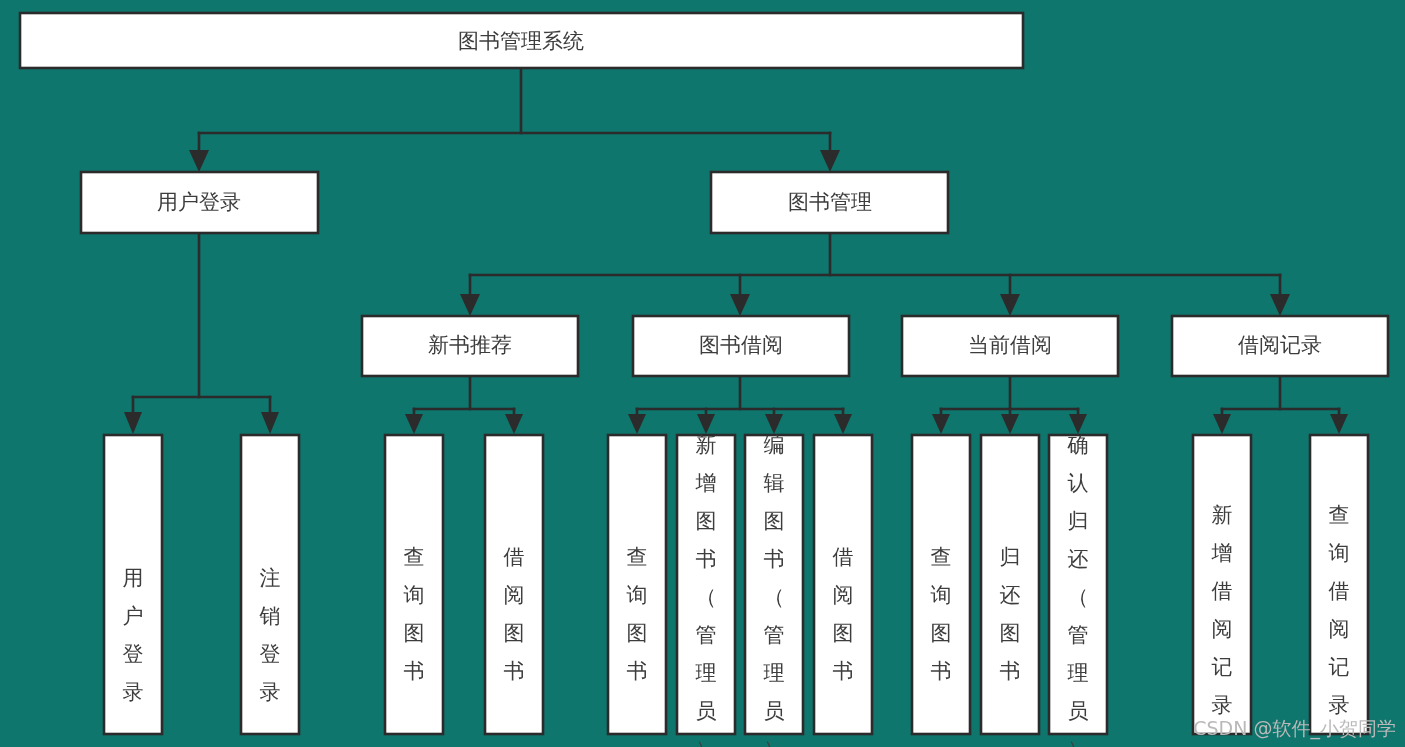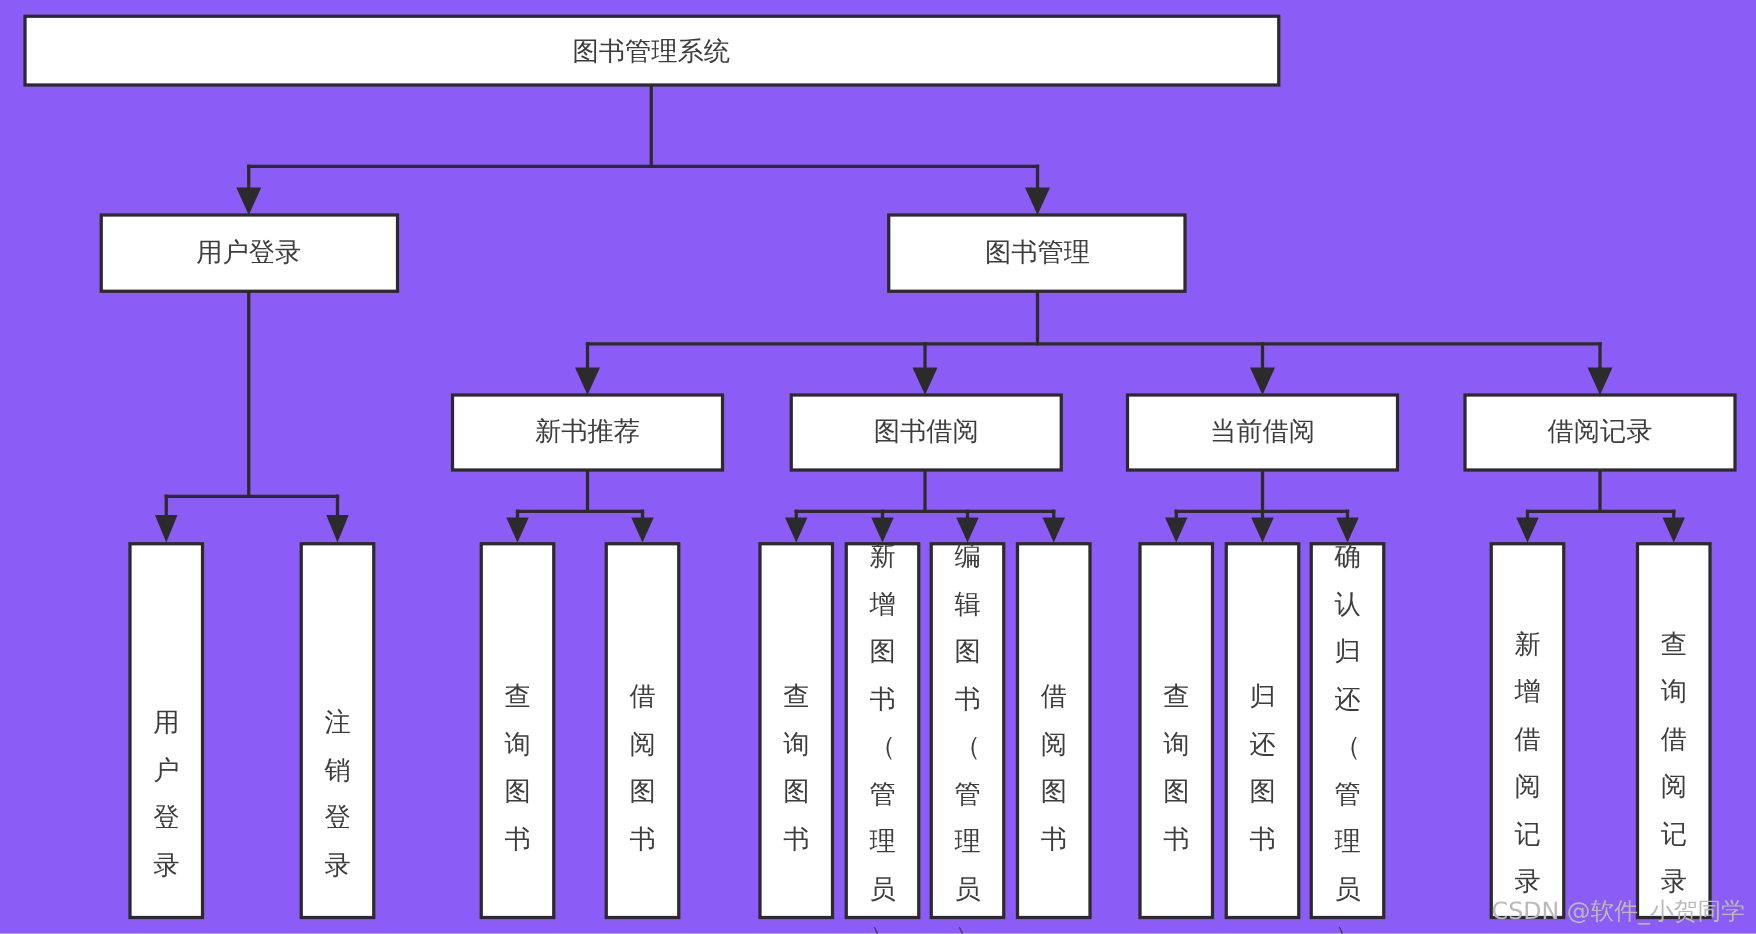--- a/index.html
+++ b/index.html
@@ -8,21 +8,21 @@
     padding: 0;
     background: #ffffff;
   }
   body {
     font-family: "DejaVu Sans", "Liberation Sans", sans-serif;
   }
   #diagram-root {
     position: relative;
     width: 1405px;
     height: 747px;
-    background: #8b5cf6;
+    background: #0f766e;
     overflow: hidden;
   }
   svg.flow-canvas {
     position: absolute;
     left: 0;
     top: 0;
     width: 1405px;
     height: 747px;
     display: block;
   }

